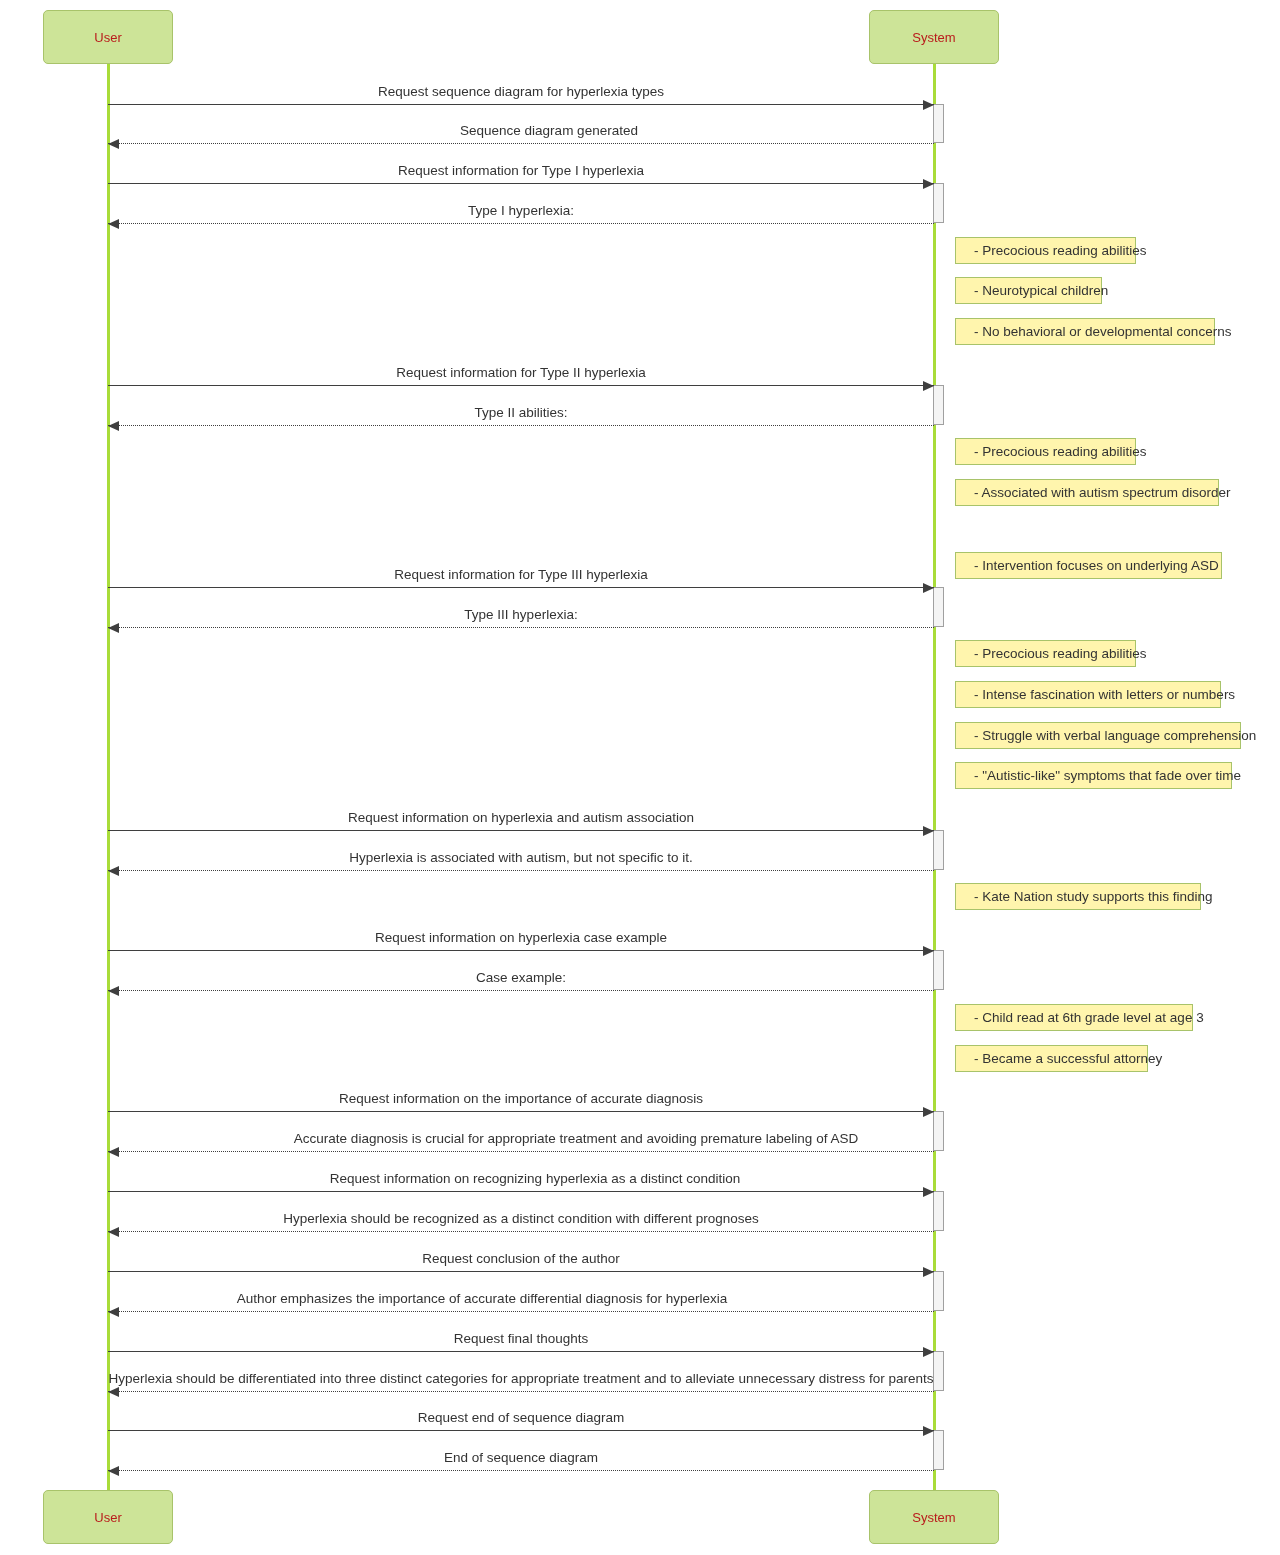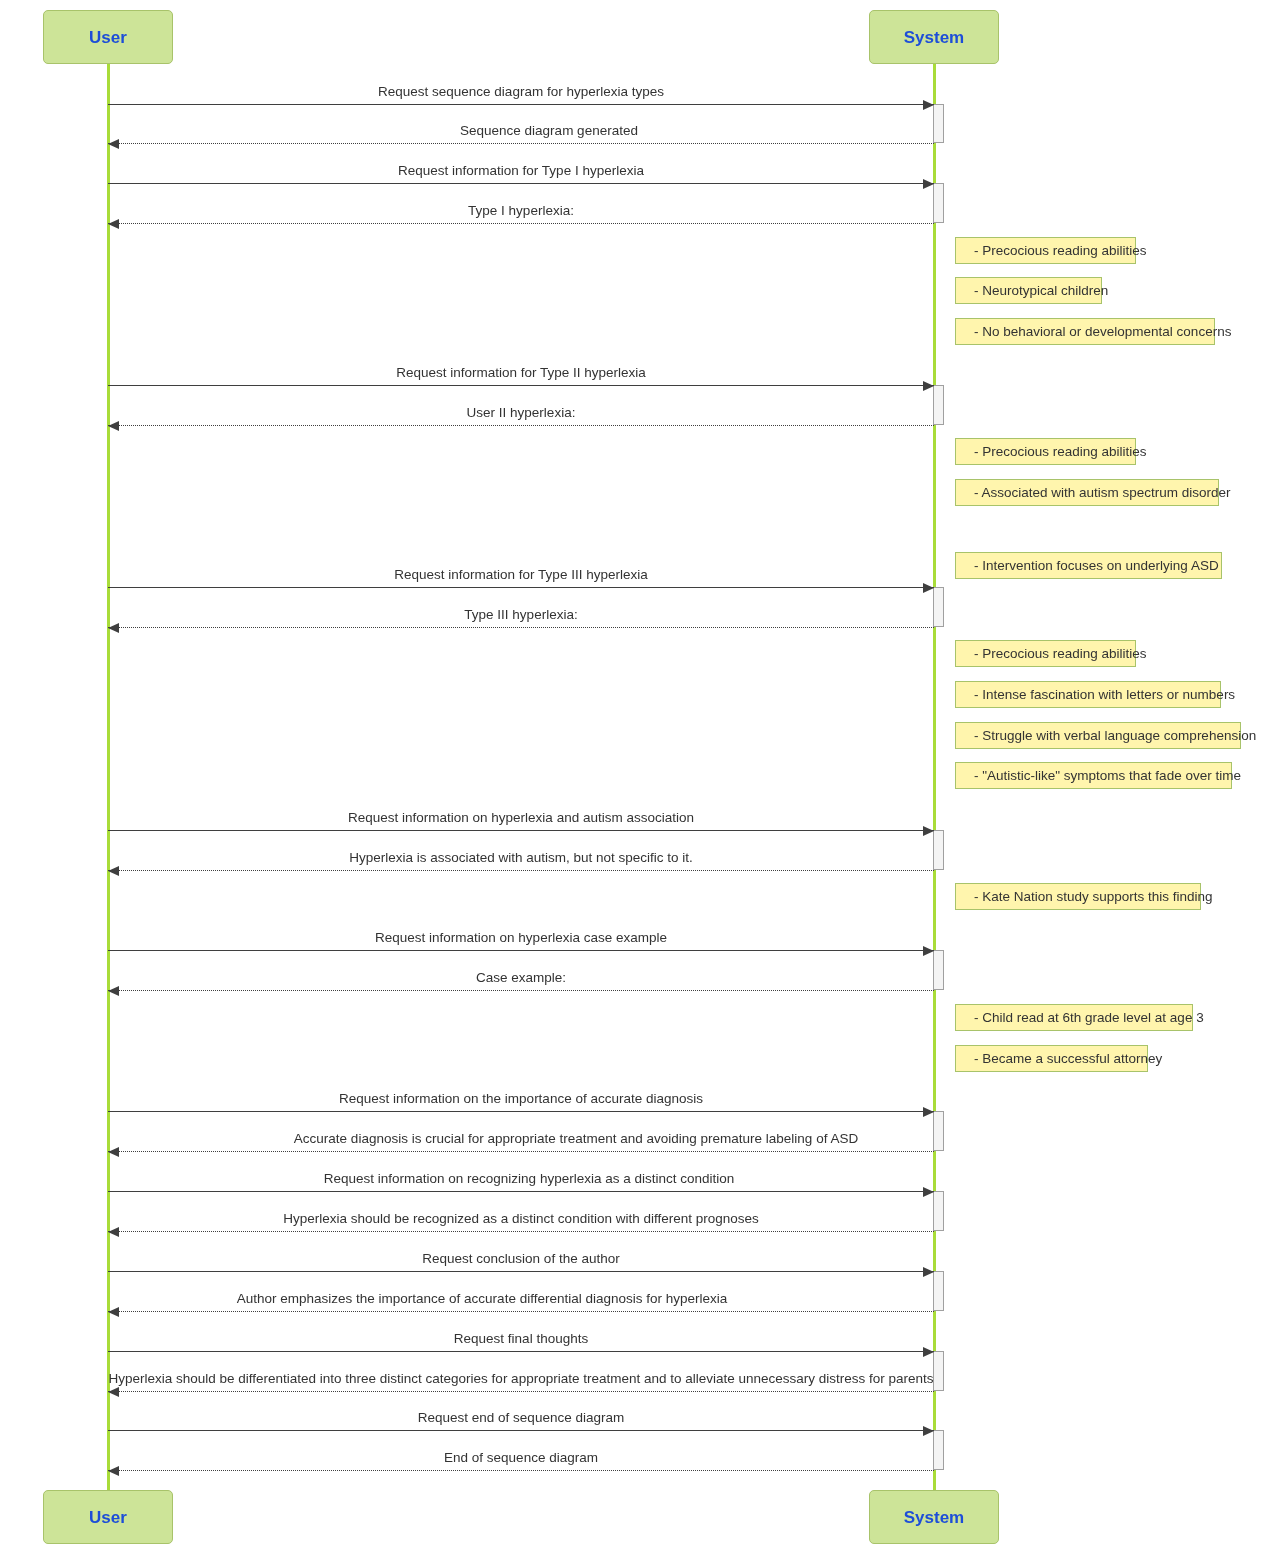--- a/index.html
+++ b/index.html
@@ -36,24 +36,23 @@
     height: 54px;
     background: #cde498;
     border: 1.4px solid #a8c36a;
     border-radius: 5px;
     box-sizing: border-box;
     display: flex;
     align-items: center;
     justify-content: center;
   }
   .participant .plabel {
-    font-size: 17px;
-    color: #1d4ed8;
+    font-size: 13px;
+    color: #b91c1c;
     line-height: 1;
-    font-weight: bold;
   }
   
   .lifeline {
     position: absolute;
     width: 3px;
     background: #a9dc39;
   }
   
   .activation {
     position: absolute;
@@ -145,21 +144,21 @@
       <div class="arrowhead right" style="top: 178.5px; left: 923px;"></div>
       <div class="msg-label" style="left: 108px; width: 826px; top: 164px;">Request information for Type I hyperlexia</div>
       <div class="msg-line dashed" style="left: 108px; top: 223px; width: 826px;"></div>
       <div class="arrowhead left" style="top: 218.5px; left: 108px;"></div>
       <div class="msg-label" style="left: 108px; width: 826px; top: 204px;">Type I hyperlexia:</div>
       <div class="msg-line" style="left: 108px; top: 385px; width: 826px;"></div>
       <div class="arrowhead right" style="top: 380.5px; left: 923px;"></div>
       <div class="msg-label" style="left: 108px; width: 826px; top: 366px;">Request information for Type II hyperlexia</div>
       <div class="msg-line dashed" style="left: 108px; top: 425px; width: 826px;"></div>
       <div class="arrowhead left" style="top: 420.5px; left: 108px;"></div>
-      <div class="msg-label" style="left: 108px; width: 826px; top: 406px;">User II hyperlexia:</div>
+      <div class="msg-label" style="left: 108px; width: 826px; top: 406px;">Type II abilities:</div>
       <div class="msg-line" style="left: 108px; top: 587px; width: 826px;"></div>
       <div class="arrowhead right" style="top: 582.5px; left: 923px;"></div>
       <div class="msg-label" style="left: 108px; width: 826px; top: 568px;">Request information for Type III hyperlexia</div>
       <div class="msg-line dashed" style="left: 108px; top: 627px; width: 826px;"></div>
       <div class="arrowhead left" style="top: 622.5px; left: 108px;"></div>
       <div class="msg-label" style="left: 108px; width: 826px; top: 608px;">Type III hyperlexia:</div>
       <div class="msg-line" style="left: 108px; top: 830px; width: 826px;"></div>
       <div class="arrowhead right" style="top: 825.5px; left: 923px;"></div>
       <div class="msg-label" style="left: 108px; width: 826px; top: 811px;">Request information on hyperlexia and autism association</div>
       <div class="msg-line dashed" style="left: 108px; top: 870px; width: 826px;"></div>
@@ -172,21 +171,21 @@
       <div class="arrowhead left" style="top: 985.5px; left: 108px;"></div>
       <div class="msg-label" style="left: 108px; width: 826px; top: 971px;">Case example:</div>
       <div class="msg-line" style="left: 108px; top: 1111px; width: 826px;"></div>
       <div class="arrowhead right" style="top: 1106.5px; left: 923px;"></div>
       <div class="msg-label" style="left: 108px; width: 826px; top: 1092px;">Request information on the importance of accurate diagnosis</div>
       <div class="msg-line dashed" style="left: 108px; top: 1151px; width: 826px;"></div>
       <div class="arrowhead left" style="top: 1146.5px; left: 108px;"></div>
       <div class="msg-label" style="left: 108px; width: 936px; top: 1132px;">Accurate diagnosis is crucial for appropriate treatment and avoiding premature labeling of ASD</div>
       <div class="msg-line" style="left: 108px; top: 1191px; width: 826px;"></div>
       <div class="arrowhead right" style="top: 1186.5px; left: 923px;"></div>
-      <div class="msg-label" style="left: 116px; width: 826px; top: 1172px;">Request information on recognizing hyperlexia as a distinct condition</div>
+      <div class="msg-label" style="left: 122px; width: 826px; top: 1172px;">Request information on recognizing hyperlexia as a distinct condition</div>
       <div class="msg-line dashed" style="left: 108px; top: 1231px; width: 826px;"></div>
       <div class="arrowhead left" style="top: 1226.5px; left: 108px;"></div>
       <div class="msg-label" style="left: 108px; width: 826px; top: 1212px;">Hyperlexia should be recognized as a distinct condition with different prognoses</div>
       <div class="msg-line" style="left: 108px; top: 1271px; width: 826px;"></div>
       <div class="arrowhead right" style="top: 1266.5px; left: 923px;"></div>
       <div class="msg-label" style="left: 108px; width: 826px; top: 1252px;">Request conclusion of the author</div>
       <div class="msg-line dashed" style="left: 108px; top: 1311px; width: 826px;"></div>
       <div class="arrowhead left" style="top: 1306.5px; left: 108px;"></div>
       <div class="msg-label" style="left: 108px; width: 748px; top: 1292px;">Author emphasizes the importance of accurate differential diagnosis for hyperlexia</div>
       <div class="msg-line" style="left: 108px; top: 1351px; width: 826px;"></div>

